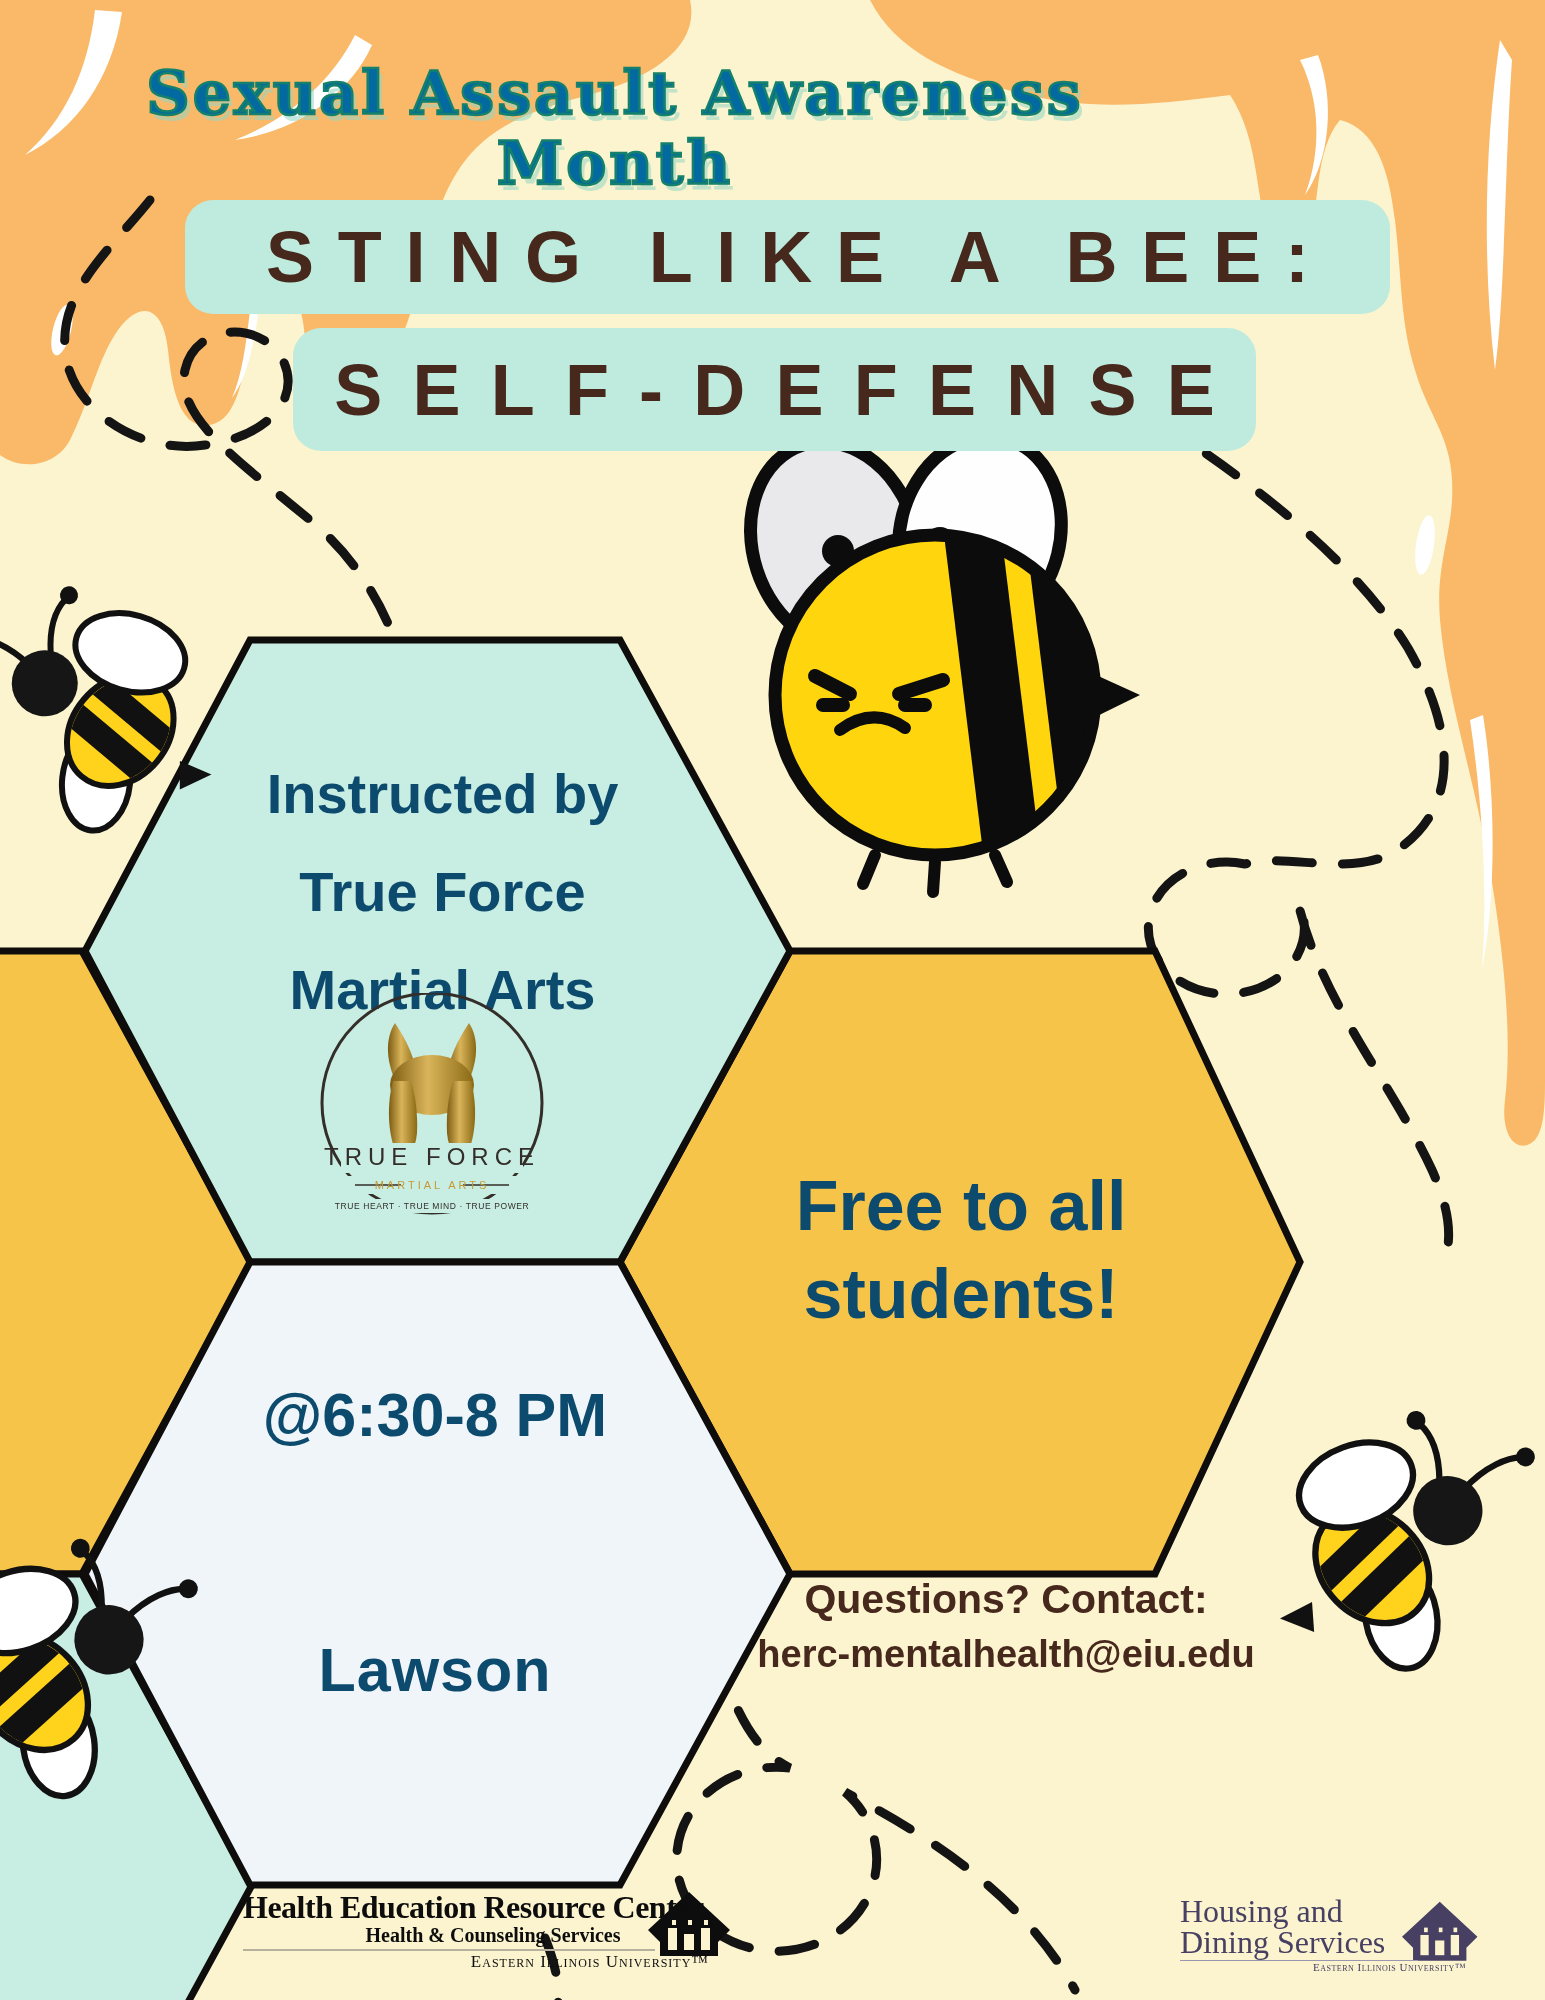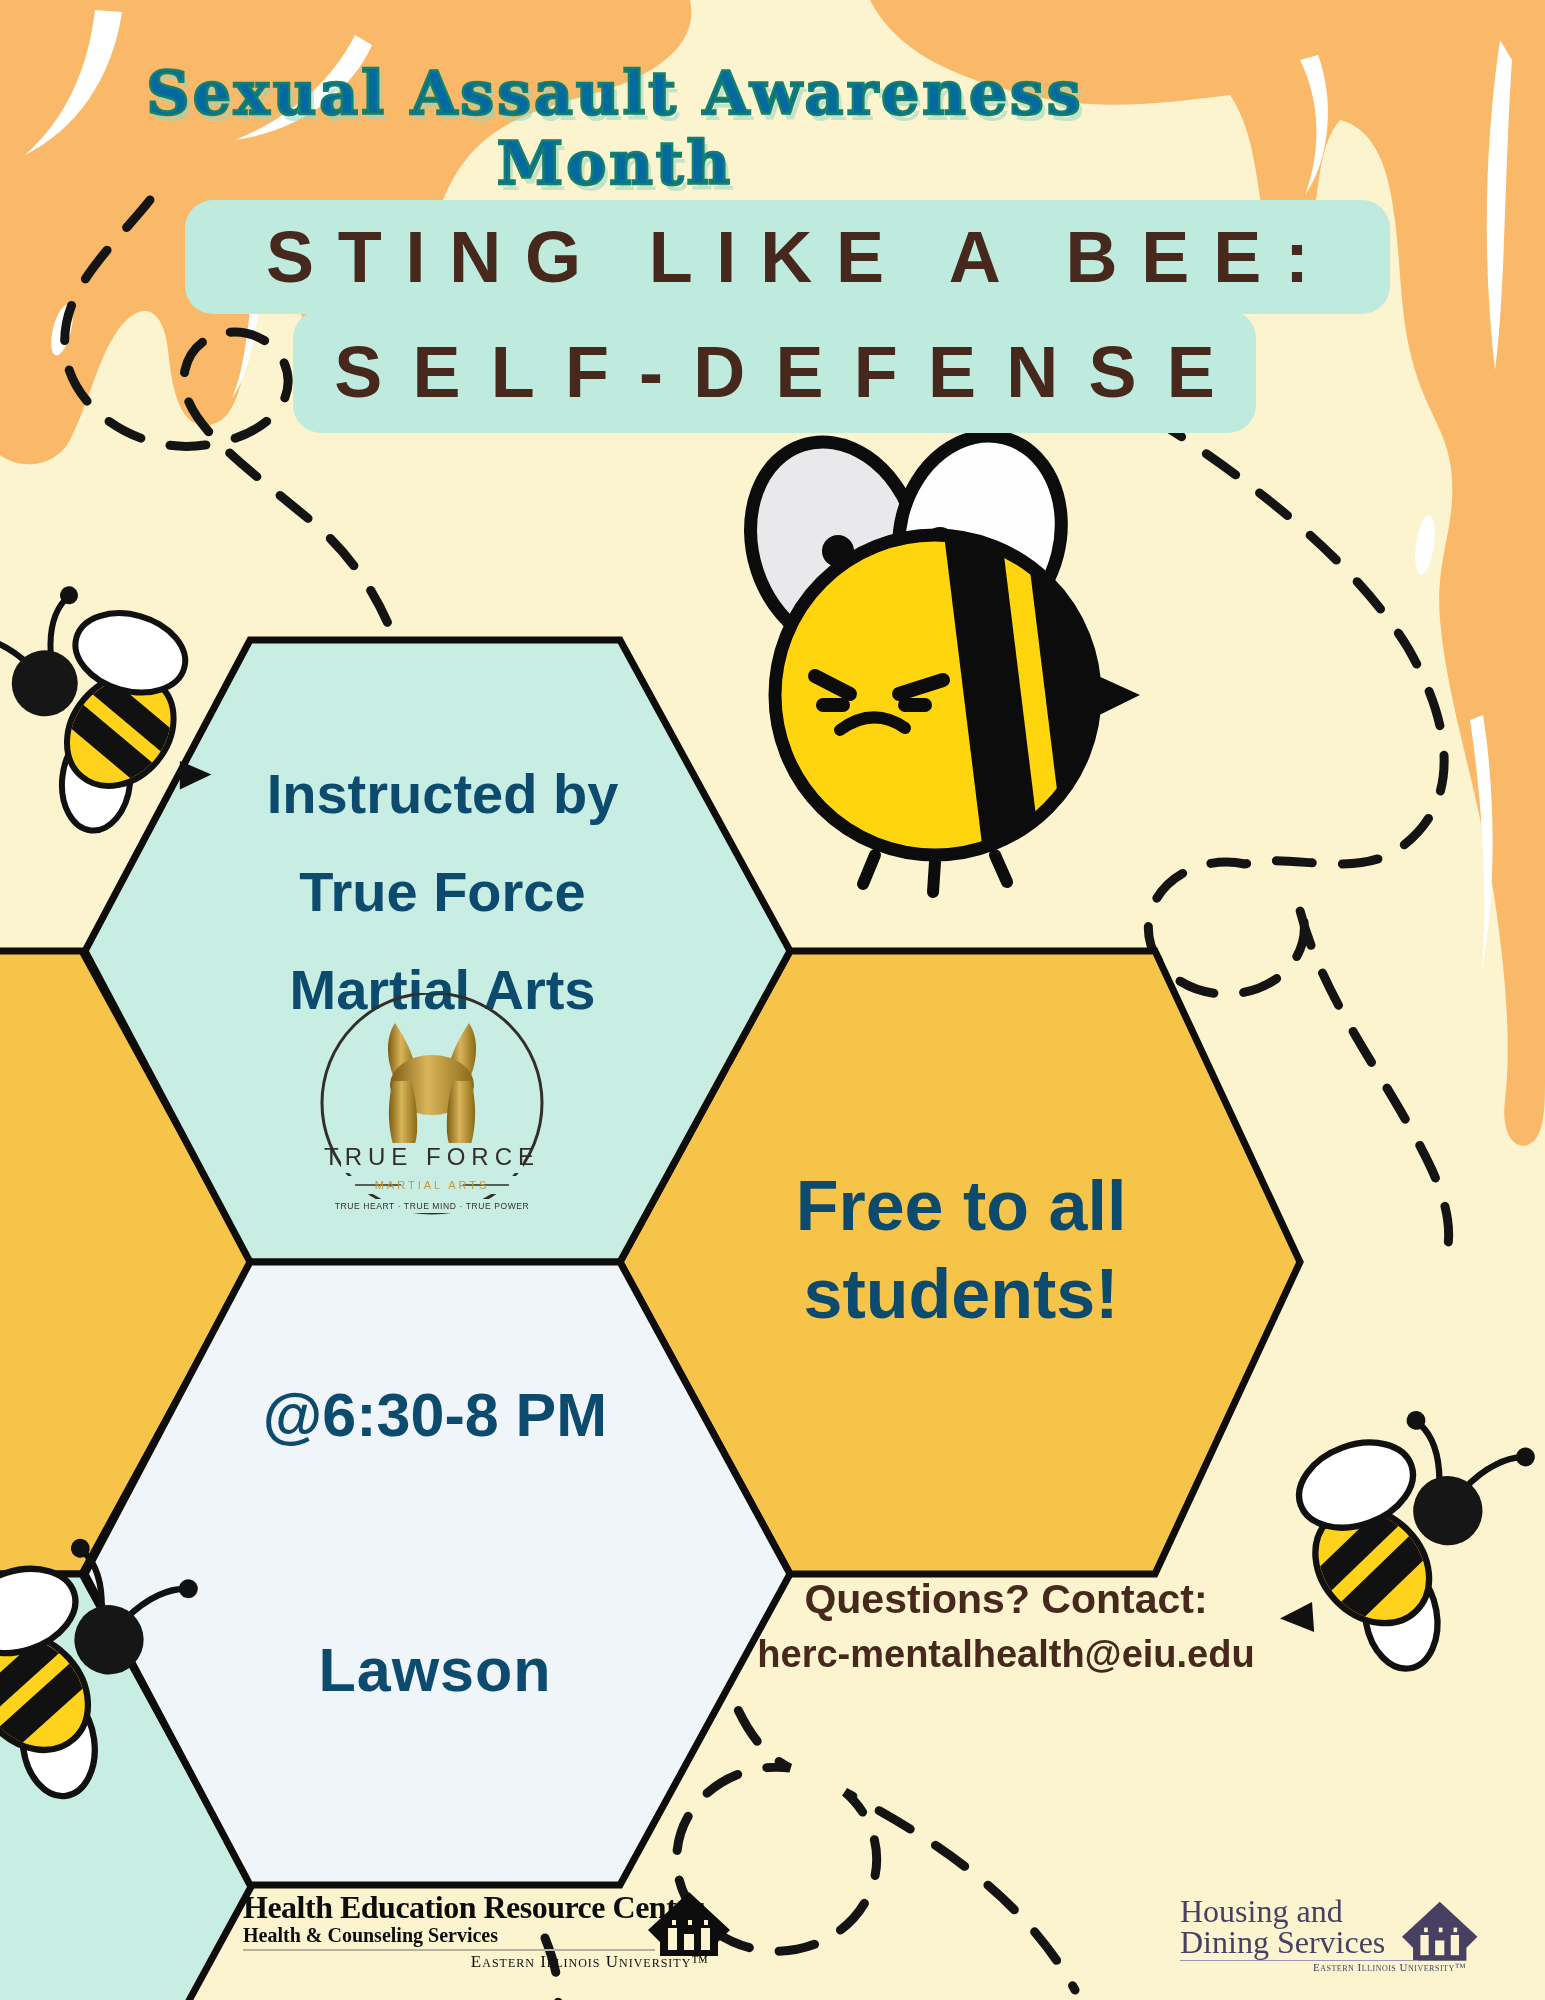--- a/index.html
+++ b/index.html
@@ -15,39 +15,39 @@
     left:75px;top:58px;width:1080px;text-align:center;
     font-family:"DejaVu Serif",serif;font-weight:bold;font-size:60px;letter-spacing:3px;
     color:#0369a1;-webkit-text-stroke:2.5px #15806B;
     text-shadow:4px 6px 0 rgba(150,214,195,0.55);
   }
   .title-box{
     background:#BEEBDE;border-radius:28px;display:flex;align-items:center;justify-content:center;
     color:#47281C;font-weight:bold;
   }
   .title-box-1{left:185px;top:200px;width:1205px;height:114px;font-size:72px;letter-spacing:0.33em;text-indent:0.33em;}
-  .title-box-2{left:293px;top:310px;width:963px;height:123px;font-size:72px;letter-spacing:0.42em;text-indent:0.42em;}
+  .title-box-2{left:293px;top:328px;width:963px;height:123px;font-size:72px;letter-spacing:0.42em;text-indent:0.42em;}
 
   .brown{color:#0c4a6e;font-weight:bold;text-align:center;}
   .instructor{left:120px;top:745px;width:645px;font-size:56px;line-height:98px;}
   .free{left:706px;top:1162px;width:510px;font-size:70px;line-height:88px;}
   .sched-dt{left:130px;top:1368px;width:610px;font-size:61px;line-height:94px;}
   .sched-loc{left:130px;top:1625px;width:610px;font-size:61px;line-height:90px;letter-spacing:1px;}
   .contact{left:750px;top:1576px;width:512px;text-align:center;color:#47281C;font-weight:bold;}
   .contact .q{font-size:41px;}
   .contact .em{font-size:38px;margin-top:10px;}
 
   .tf-logo{left:315px;top:993px;width:240px;height:240px;}
   .tf-name{font-family:"Liberation Sans",sans-serif;font-size:24px;letter-spacing:6px;fill:#332E29;}
   .tf-sub{font-family:"Liberation Sans",sans-serif;font-size:11px;letter-spacing:3px;fill:#C59A35;}
   .tf-tag{font-family:"Liberation Sans",sans-serif;font-size:8.5px;letter-spacing:0.6px;fill:#332E29;}
 
   .herc{left:243px;top:1890px;width:500px;color:#0d0d0d;}
   .herc .t1{font-family:"Liberation Serif",serif;font-weight:bold;font-size:32px;letter-spacing:-0.5px;line-height:34px;}
-  .herc .t2{font-family:"Liberation Serif",serif;font-weight:bold;font-size:20px;line-height:22px;}
+  .herc .t2{font-family:"Liberation Serif",serif;font-weight:bold;font-size:20px;line-height:22px;text-align:center;}
   .herc .rule{width:412px;border-top:2px solid #b7b19d;margin-top:3px;}
   .herc .uni{font-family:"Liberation Serif",serif;font-variant:small-caps;font-size:17px;letter-spacing:1px;width:466px;text-align:right;margin-top:1px;}
 
   .housing{left:1180px;top:1896px;width:312px;color:#474063;}
   .housing .t1{font-family:"Liberation Serif",serif;font-size:32px;line-height:31px;}
   .housing .rule{width:238px;border-top:1px solid #9a96b0;margin-top:2px;}
   .housing .uni{font-family:"Liberation Serif",serif;font-variant:small-caps;font-size:11px;letter-spacing:0.5px;width:286px;text-align:right;}
 </style>
 </head>
 <body>

